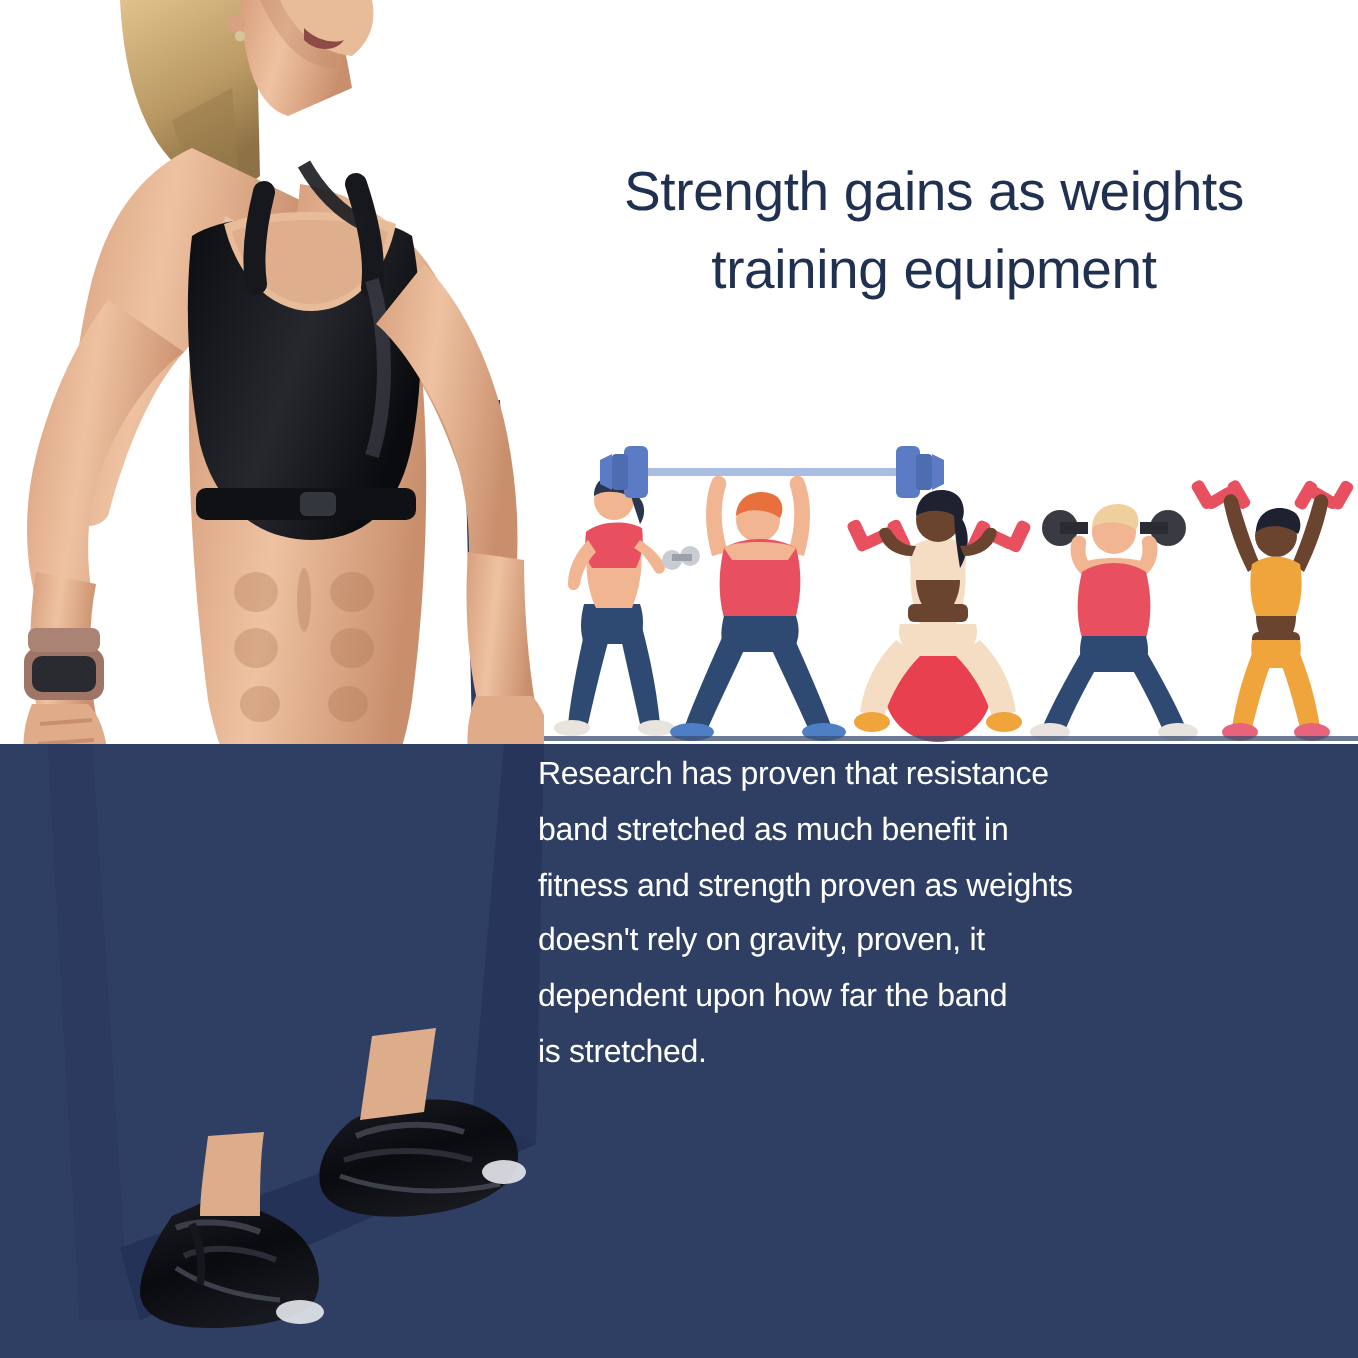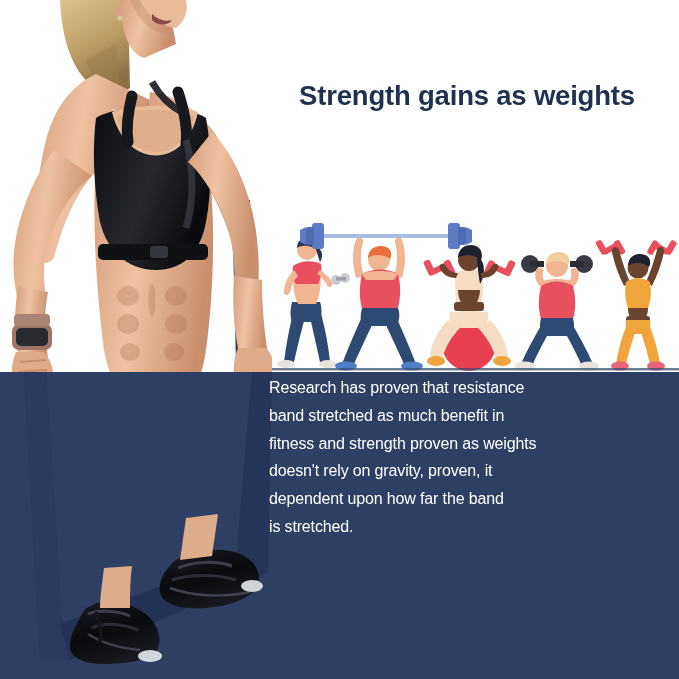--- a/index.html
+++ b/index.html
@@ -19,21 +19,21 @@
 
   
   .navy-panel {
     position:absolute; left:0; top:372px; width:679px; height:307px;
     background:#2e3f63;
   }
 
   
   .headline {
     position:absolute; left:262px; top:76px; width:410px;
-    font-size:27.5px; font-weight:bold; line-height:1.42;
+    font-size:27.5px; font-weight:normal; line-height:1.42;
     color:#1f3050; text-align:center; letter-spacing:-0.2px;
   }
   .headline .l2 { display:block; }
 
   
   .figures { position:absolute; left:272px; top:216px; width:407px; height:156px; }
   .figures-svg { position:absolute; left:0; top:0; width:407px; height:156px; }
 
   
   .bodycopy {
@@ -235,20 +235,21 @@
       <path d="M170,216 C192,224 222,226 250,220" stroke="#4a4e59" stroke-width="2.5" fill="none" opacity="0.8"></path>
       <ellipse cx="252" cy="214" rx="11" ry="6" fill="#e6e8ec" opacity="0.9"></ellipse>
     </g>
 
     <path d="M104,196 C102,212 100,226 100,236 L130,236 C130,222 130,208 132,194 Z" fill="#ddac8a"></path>
     <path d="M186,146 C184,160 182,174 180,188 L212,184 C214,170 216,156 218,142 Z" fill="#ddac8a"></path>
   </svg>
 
   <h1 class="headline">
     <span>Strength gains as weights</span>
+    <span class="l2">training equipment</span>
   </h1>
 
   <div class="figures">
     <svg class="figures-svg" viewBox="0 0 407 156">
       <rect x="0" y="0" width="407" height="156" fill="#ffffff"></rect>
 
       <g>
 
         <path d="M22,92 C18,110 14,128 12,146 L22,146 C26,128 30,112 34,98 Z" fill="#2e4a73"></path>
         <path d="M36,92 C40,110 44,128 48,146 L58,146 C56,126 52,108 48,94 Z" fill="#2e4a73"></path>

